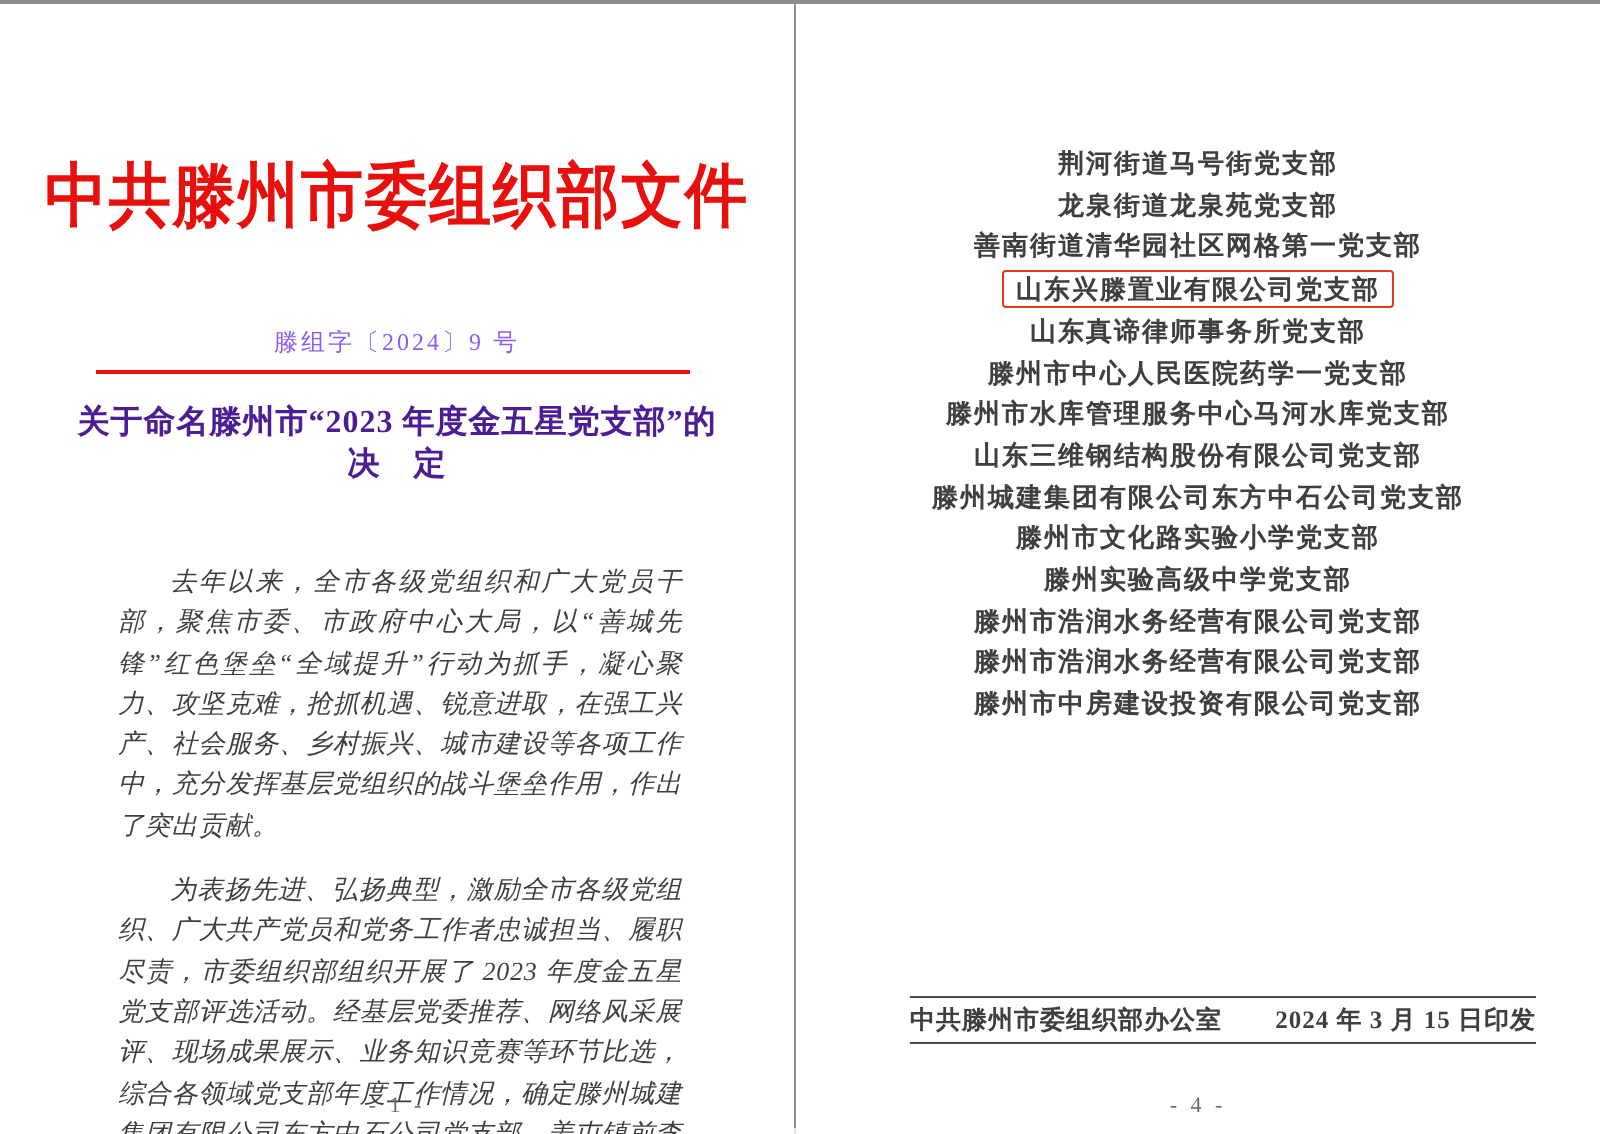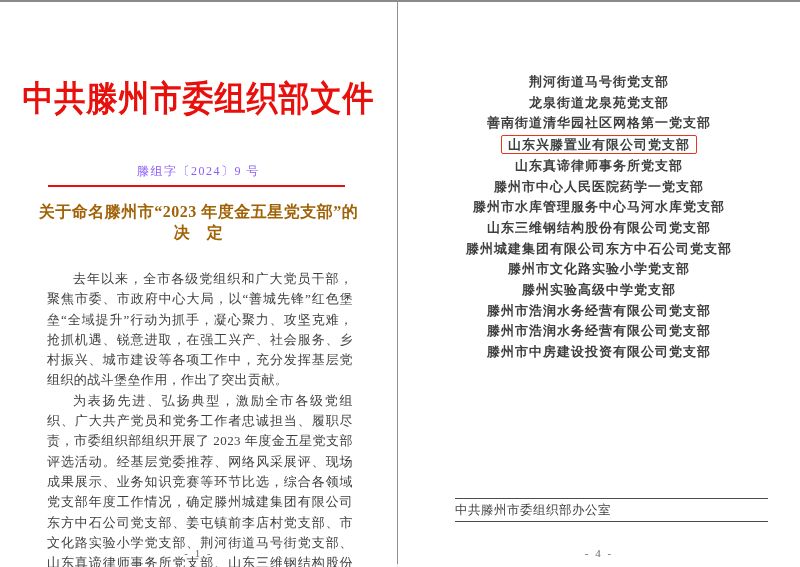--- a/index.html
+++ b/index.html
@@ -23,48 +23,48 @@
   }
   .doc-number{
     position:absolute;left:0;top:146px;width:397px;text-align:center;
     font-size:12px;color:#8b5cf6;letter-spacing:1.5px;
   }
   .red-rule{
     position:absolute;left:48px;top:168px;width:297px;height:2px;background:#e8100c;
   }
   .doc-title{
     position:absolute;left:30px;top:184px;width:337px;text-align:center;
-    font-size:16px;font-weight:bold;color:#a16207;line-height:21px;letter-spacing:0.5px;
+    font-size:16px;font-weight:bold;color:#4c1d95;line-height:21px;letter-spacing:0.5px;
   }
   .doc-body{
     position:absolute;left:47px;top:252px;width:306px;
     font-size:13px;line-height:20.3px;color:#3f3f3f;
     text-align:justify;letter-spacing:0.4px;
   }
-  .doc-body p{margin:0;text-indent:2em;}
+  .doc-body p{margin:12px;text-indent:2em;font-style:italic;}
   .page-num{
     position:absolute;bottom:25px;width:100%;text-align:center;
     font-size:11px;color:#6a6a6a;letter-spacing:2px;
   }
 
   .branch-list{
     position:absolute;left:0;top:55px;width:402px;text-align:center;font-weight:bold;
   }
   .branch-item{
     line-height:20.7px;font-size:13px;color:#3f3f3f;letter-spacing:1px;white-space:nowrap;
   }
   .branch-item .boxed{
     display:inline-block;border:1px solid #e0391c;border-radius:2px;
     padding:0 6px;line-height:17px;margin-top:1px;text-align:center;
   }
   .footer-block{
     position:absolute;left:57px;top:481px;width:313px;
     border-top:1.5px solid #4c4c4c;border-bottom:1.5px solid #4c4c4c;
     height:22px;display:flex;align-items:center;justify-content:space-between;
-    font-size:12.5px;color:#3f3f3f;letter-spacing:0.5px;
+    font-size:12.5px;color:#3f3f3f;letter-spacing:0.5px;font-weight:bold;
   }
 </style>
 </head>
 <body>
 
 <div class="frame-top"></div>
 <div class="page-divider"></div>
 <div class="frame-bottom"></div>
 
 <div class="page page-left">
@@ -94,15 +94,16 @@
     <div class="branch-item">山东三维钢结构股份有限公司党支部</div>
     <div class="branch-item">滕州城建集团有限公司东方中石公司党支部</div>
     <div class="branch-item">滕州市文化路实验小学党支部</div>
     <div class="branch-item">滕州实验高级中学党支部</div>
     <div class="branch-item">滕州市浩润水务经营有限公司党支部</div>
     <div class="branch-item">滕州市浩润水务经营有限公司党支部</div>
     <div class="branch-item">滕州市中房建设投资有限公司党支部</div>
   </div>
   <div class="footer-block">
     <span>中共滕州市委组织部办公室</span>
+    <span>2024 年 3 月 15 日印发</span>
   </div>
   <div class="page-num">- 4 -</div>
 </div>
 
 </body></html>

